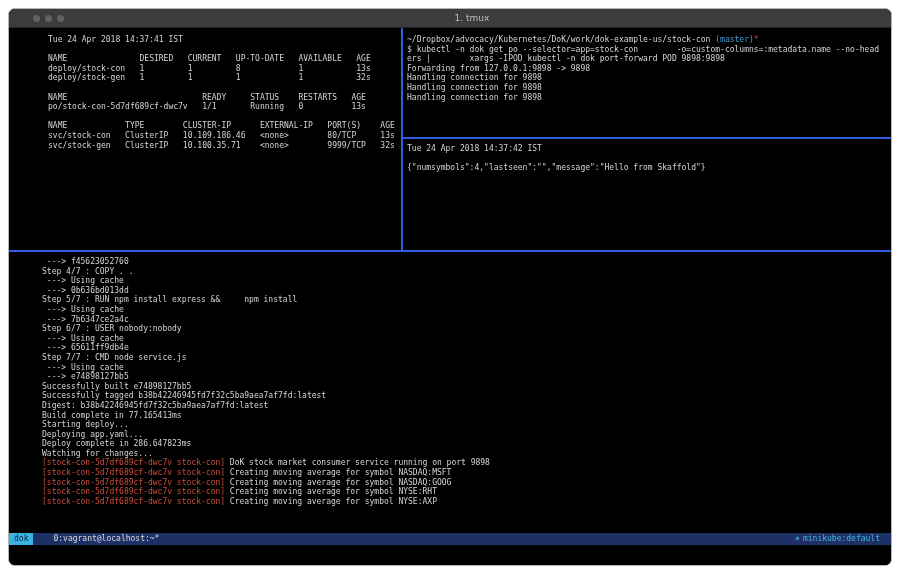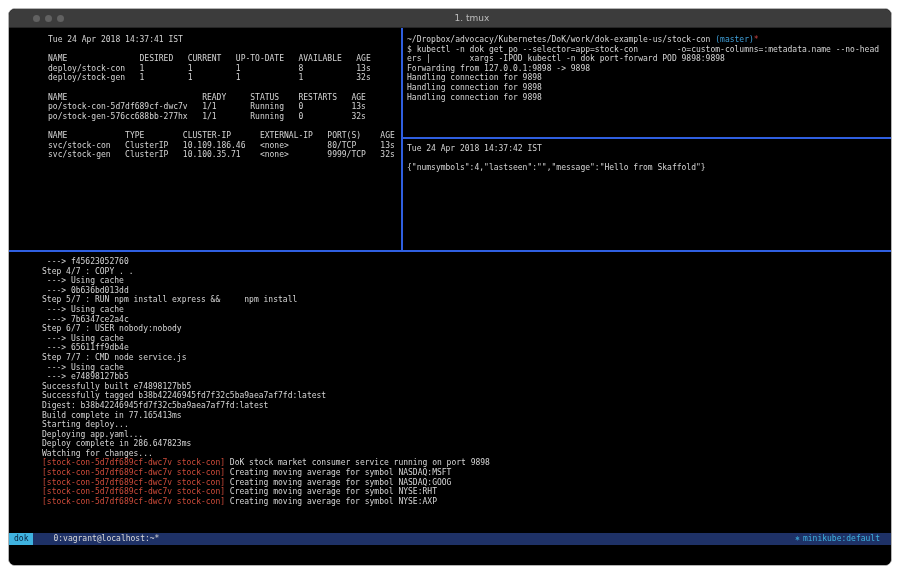--- a/index.html
+++ b/index.html
@@ -52,29 +52,28 @@
   </div>
 
   <div class="term">
 
     <div class="pane pane-tl">
       <div class="line">Tue 24 Apr 2018 14:37:41 IST</div>
       <div class="line"></div>
       <div class="line">NAME               DESIRED   CURRENT   UP-TO-DATE   AVAILABLE   AGE</div>
       <div>
 
-      <div class="line">deploy/stock-con   1         1         1            8           13s</div>
+      <div class="line">deploy/stock-con   1         1         8            1           13s</div>
           <div class="line">deploy/stock-gen   1         1         1            1           32s</div>
         </div>
       <div class="line"></div>
       <div class="line">NAME                            READY     STATUS    RESTARTS   AGE</div>
       <div>
 
       <div class="line">po/stock-con-5d7df689cf-dwc7v   1/1       Running   0          13s</div>
-          <div class="line">po/stock-gen-576cc688bb-277hx   1/1       Running   0          32s</div>
         </div>
       <div class="line"></div>
       <div class="line">NAME            TYPE        CLUSTER-IP      EXTERNAL-IP   PORT(S)    AGE</div>
       <div>
 
       <div class="line">svc/stock-con   ClusterIP   10.109.186.46   &lt;none&gt;        80/TCP     13s</div>
           <div class="line">svc/stock-gen   ClusterIP   10.100.35.71    &lt;none&gt;        9999/TCP   32s</div>
         </div>
     </div>
 

